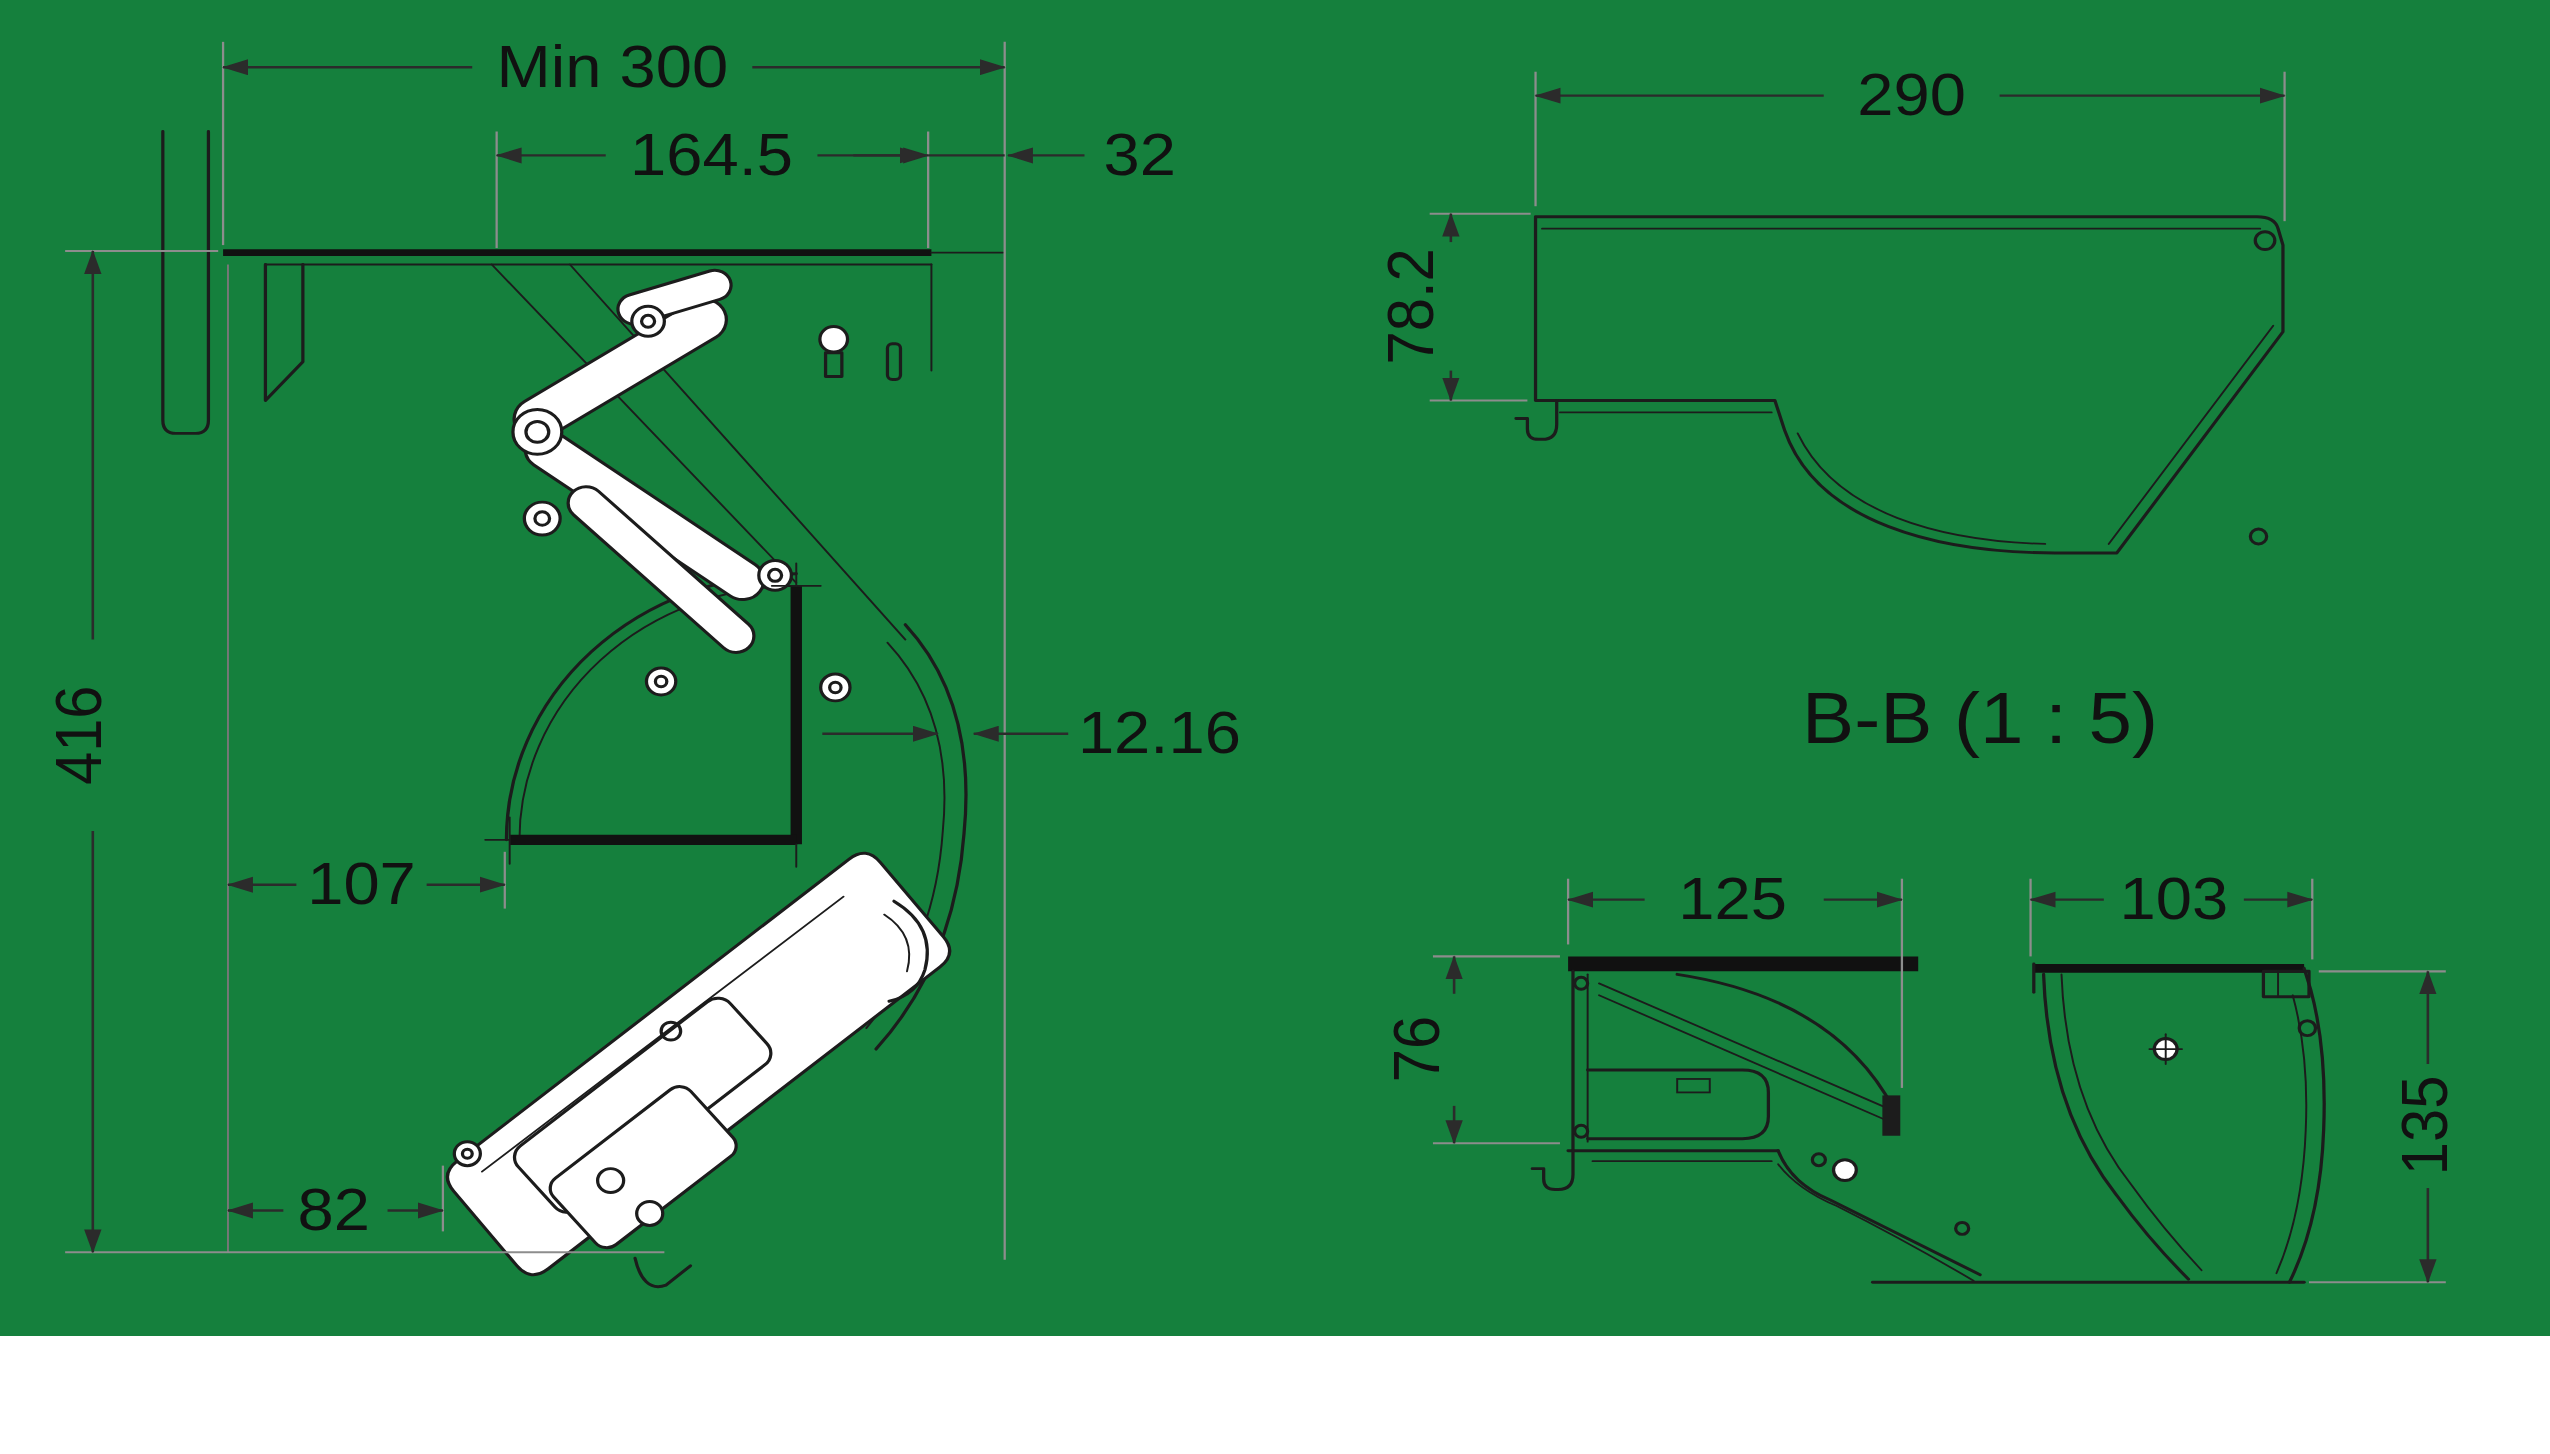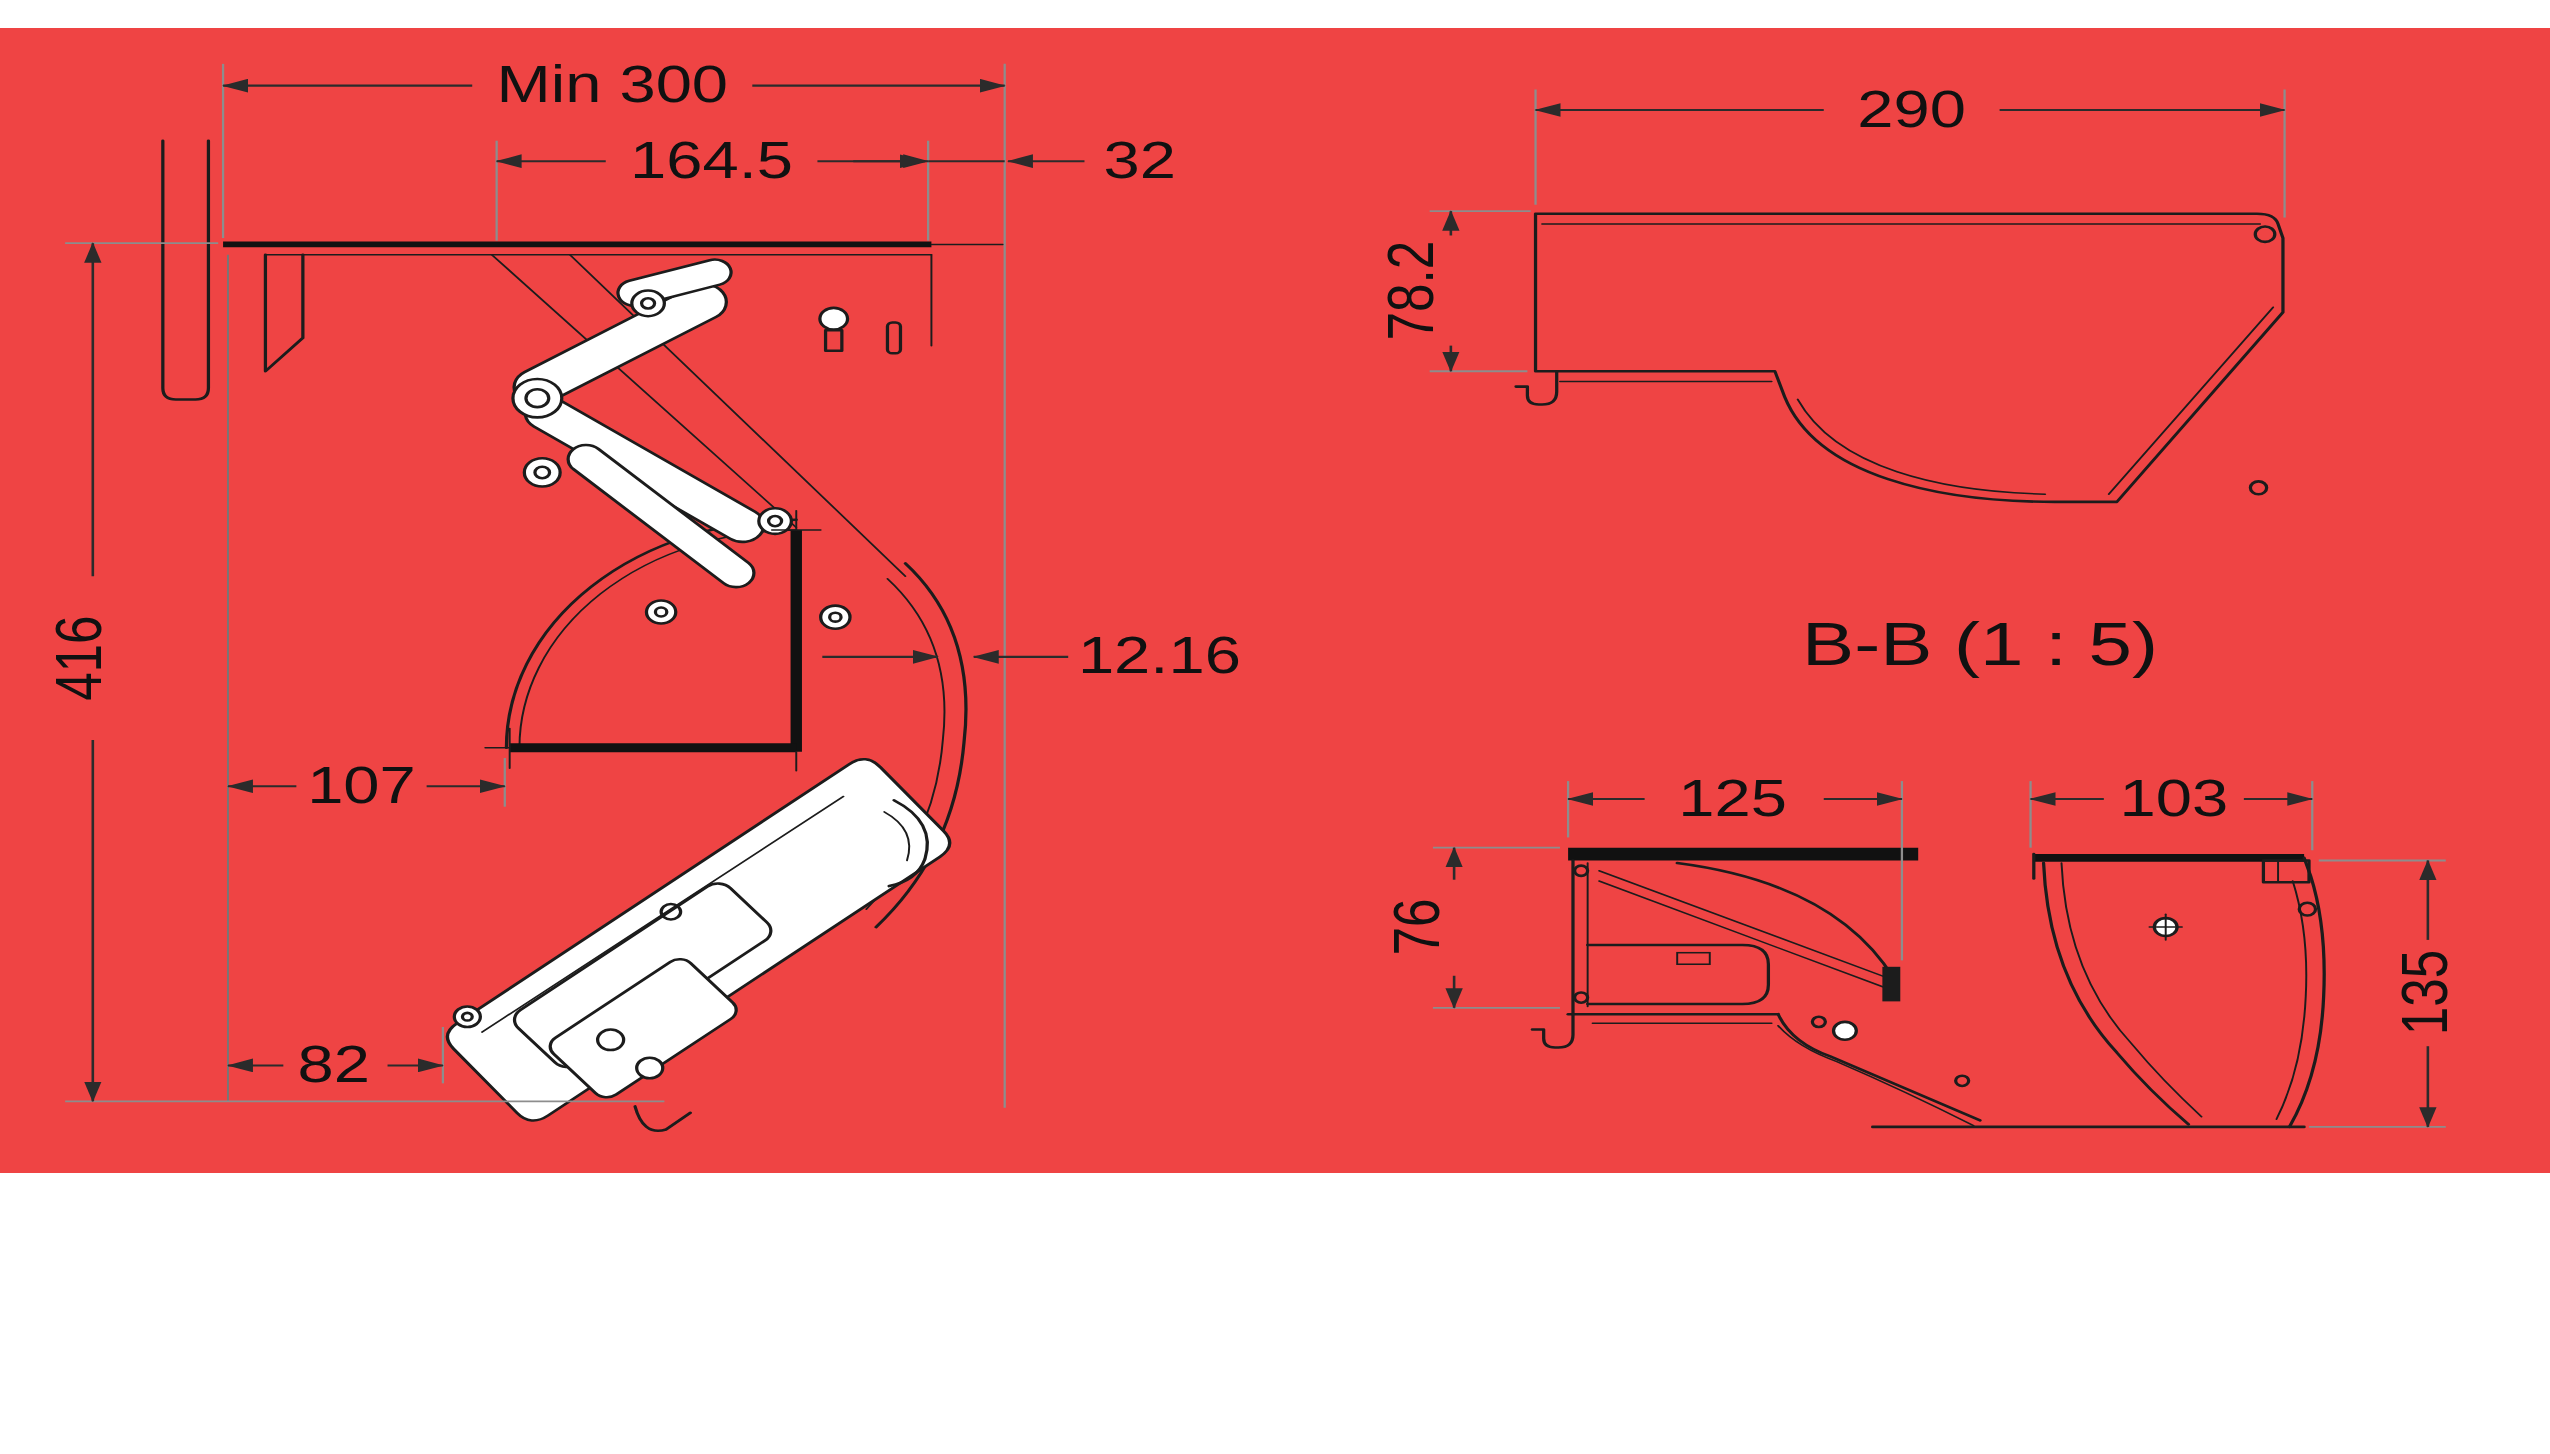--- a/index.html
+++ b/index.html
@@ -1,16 +1,16 @@
 <!DOCTYPE html>
 <html style="font-size:15px"><head>
 <meta charset="utf-8">
 <style>
   html,body{margin:0;padding:0;background:#ffffff;}
-  .canvas{position:relative;width:2550px;height:1145px;background:#ef4444;overflow:hidden;margin-top:28px;}
+  .canvas{position:relative;width:2550px;height:1336px;background:#15803d;overflow:hidden;}
   svg{display:block;width:100%;height:100%;}
   .ink{stroke:#1c1c1c;fill:none;stroke-width:2;stroke-linecap:round;stroke-linejoin:round;}
   .thin{stroke:#1c1c1c;fill:none;stroke-width:1.2;stroke-linecap:round;}
   .grayline{stroke:#777;fill:none;stroke-width:1.2;}
   .white{fill:#ffffff;stroke:#1c1c1c;stroke-width:2;stroke-linejoin:round;}
   .panel{stroke:#111;fill:none;stroke-width:4.5;stroke-linecap:butt;}
   .thick{stroke:#111;fill:none;stroke-width:7;stroke-linecap:butt;}
   .band{stroke:#111;fill:none;stroke-width:10;stroke-linecap:butt;}
   .band2{stroke:#111;fill:none;stroke-width:6;stroke-linecap:butt;}
   .dim{stroke:#2b2b2b;fill:none;stroke-width:1.6;}

